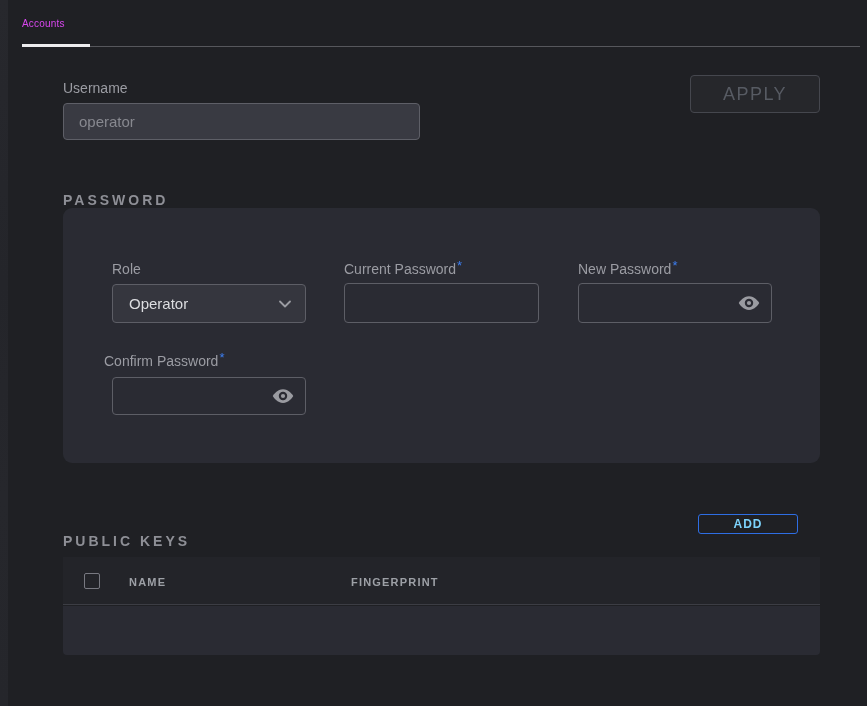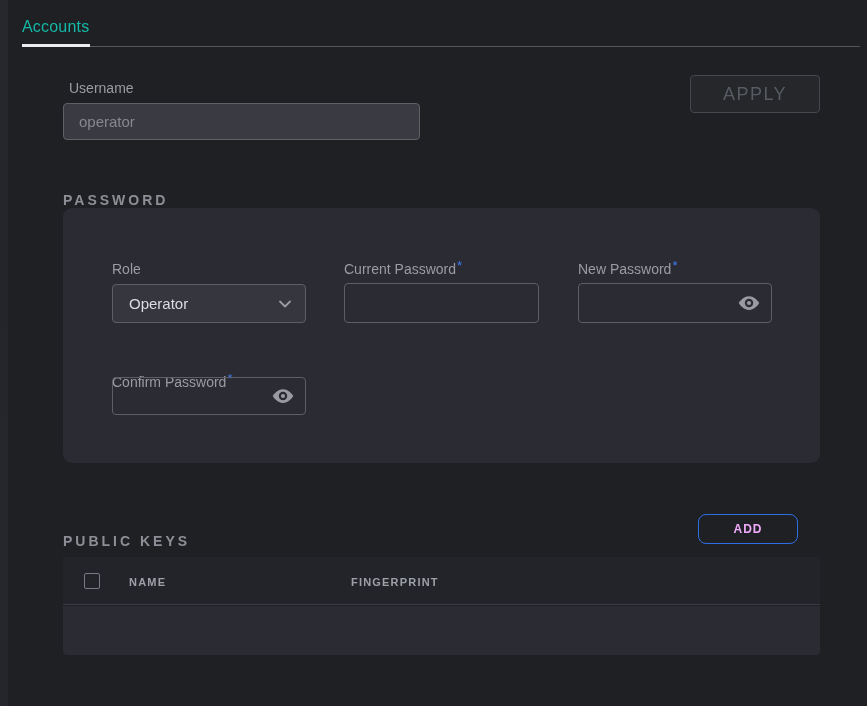--- a/index.html
+++ b/index.html
@@ -9,21 +9,21 @@
 
   
   .left-strip {
     position: absolute; left: 0; top: 0; width: 8px; height: 706px;
     background: linear-gradient(170deg, #27282d 0%, #24252a 40%, #26272c 70%, #25262b 100%);
   }
 
   
   .tab-label {
     position: absolute; left: 22px; top: 18px;
-    font-size: 16px; color: #14b8a6; letter-spacing: .2px;
+    font-size: 10px; color: #d946ef; letter-spacing: .2px;
   }
   .tab-underline {
     position: absolute; left: 22px; top: 44px; width: 68px; height: 3px;
     background: #ececee; z-index: 2;
   }
   .tab-divider {
     position: absolute; left: 22px; top: 46px; width: 838px; height: 1px;
     background: #56575c;
   }
 
@@ -70,23 +70,23 @@
     color: #dcdde0; font-size: 15px; padding: 0 40px 0 14px; outline: none;
     font-family: "Liberation Sans", sans-serif;
   }
   .pw-input.no-eye { padding-right: 14px; }
   .eye-btn {
     position: absolute; right: 12px; top: 50%; transform: translateY(-50%);
     width: 22px; height: 15px; cursor: pointer; display: block; line-height: 0;
   }
 
   .add-button {
-    position: absolute; left: 698px; top: 514px; width: 100px; height: 30px;
-    background: transparent; border: 1px solid #2e6ee4; border-radius: 8px;
-    color: #f0abfc; font-size: 12px; font-weight: 700; letter-spacing: 1px;
+    position: absolute; left: 698px; top: 514px; width: 100px; height: 20px;
+    background: transparent; border: 1px solid #2e6ee4; border-radius: 3px;
+    color: #7dd3fc; font-size: 12px; font-weight: 700; letter-spacing: 1px;
     cursor: pointer; font-family: "Liberation Sans", sans-serif;
   }
 
   .pk-table-header {
     position: absolute; left: 63px; top: 557px; width: 757px; height: 48px;
     background: #232429; border-bottom: 1px solid #3c3d44;
   }
   .pk-checkbox {
     position: absolute; left: 21px; top: 16px; width: 16px; height: 16px;
     border: 1.5px solid #787981; border-radius: 2px; background: transparent; cursor: pointer;
@@ -106,21 +106,21 @@
 <body>
 
 <div id="app">
 
   <div class="left-strip"></div>
 
   <div class="tab-label">Accounts</div>
   <div class="tab-underline"></div>
   <div class="tab-divider"></div>
 
-  <div class="field-label" style="left:63px; top:80px;margin-left:6px;">Username</div>
+  <div class="field-label" style="left:63px; top:80px;">Username</div>
   <input class="username-input" type="text" value="operator" style="">
 
   <button class="apply-button">APPLY</button>
 
   <div class="section-title" style="top:192px;">PASSWORD</div>
 
   <div class="password-card">
 
     <div class="field-label" style="left:49px; top:53px;">Role</div>
     <div class="select-box">
@@ -146,21 +146,21 @@
       <input class="pw-input" type="password" style="">
       <span class="eye-btn">
         <svg width="22" height="15" viewBox="0 0 24 16">
           <path d="M12 0.5 C6 0.5 1.8 6.2 0.8 8 C1.8 9.8 6 15.5 12 15.5 C18 15.5 22.2 9.8 23.2 8 C22.2 6.2 18 0.5 12 0.5 Z" fill="#9a9ba1"></path>
           <circle cx="12" cy="8" r="4.6" fill="#2a2b33"></circle>
           <circle cx="12" cy="8" r="2.3" fill="#9a9ba1"></circle>
         </svg>
       </span>
     </div>
 
-    <div class="field-label" style="left:49px; top:145px;margin-top:21px;">
+    <div class="field-label" style="left:41px; top:145px;">
       <span>Confirm Password</span><span class="req">*</span>
     </div>
     <div class="pw-input-wrap" style="left:49px; top:169px; width:194px; height:38px;">
       <input class="pw-input" type="password" style="">
       <span class="eye-btn">
         <svg width="22" height="15" viewBox="0 0 24 16">
           <path d="M12 0.5 C6 0.5 1.8 6.2 0.8 8 C1.8 9.8 6 15.5 12 15.5 C18 15.5 22.2 9.8 23.2 8 C22.2 6.2 18 0.5 12 0.5 Z" fill="#9a9ba1"></path>
           <circle cx="12" cy="8" r="4.6" fill="#2a2b33"></circle>
           <circle cx="12" cy="8" r="2.3" fill="#9a9ba1"></circle>
         </svg>

